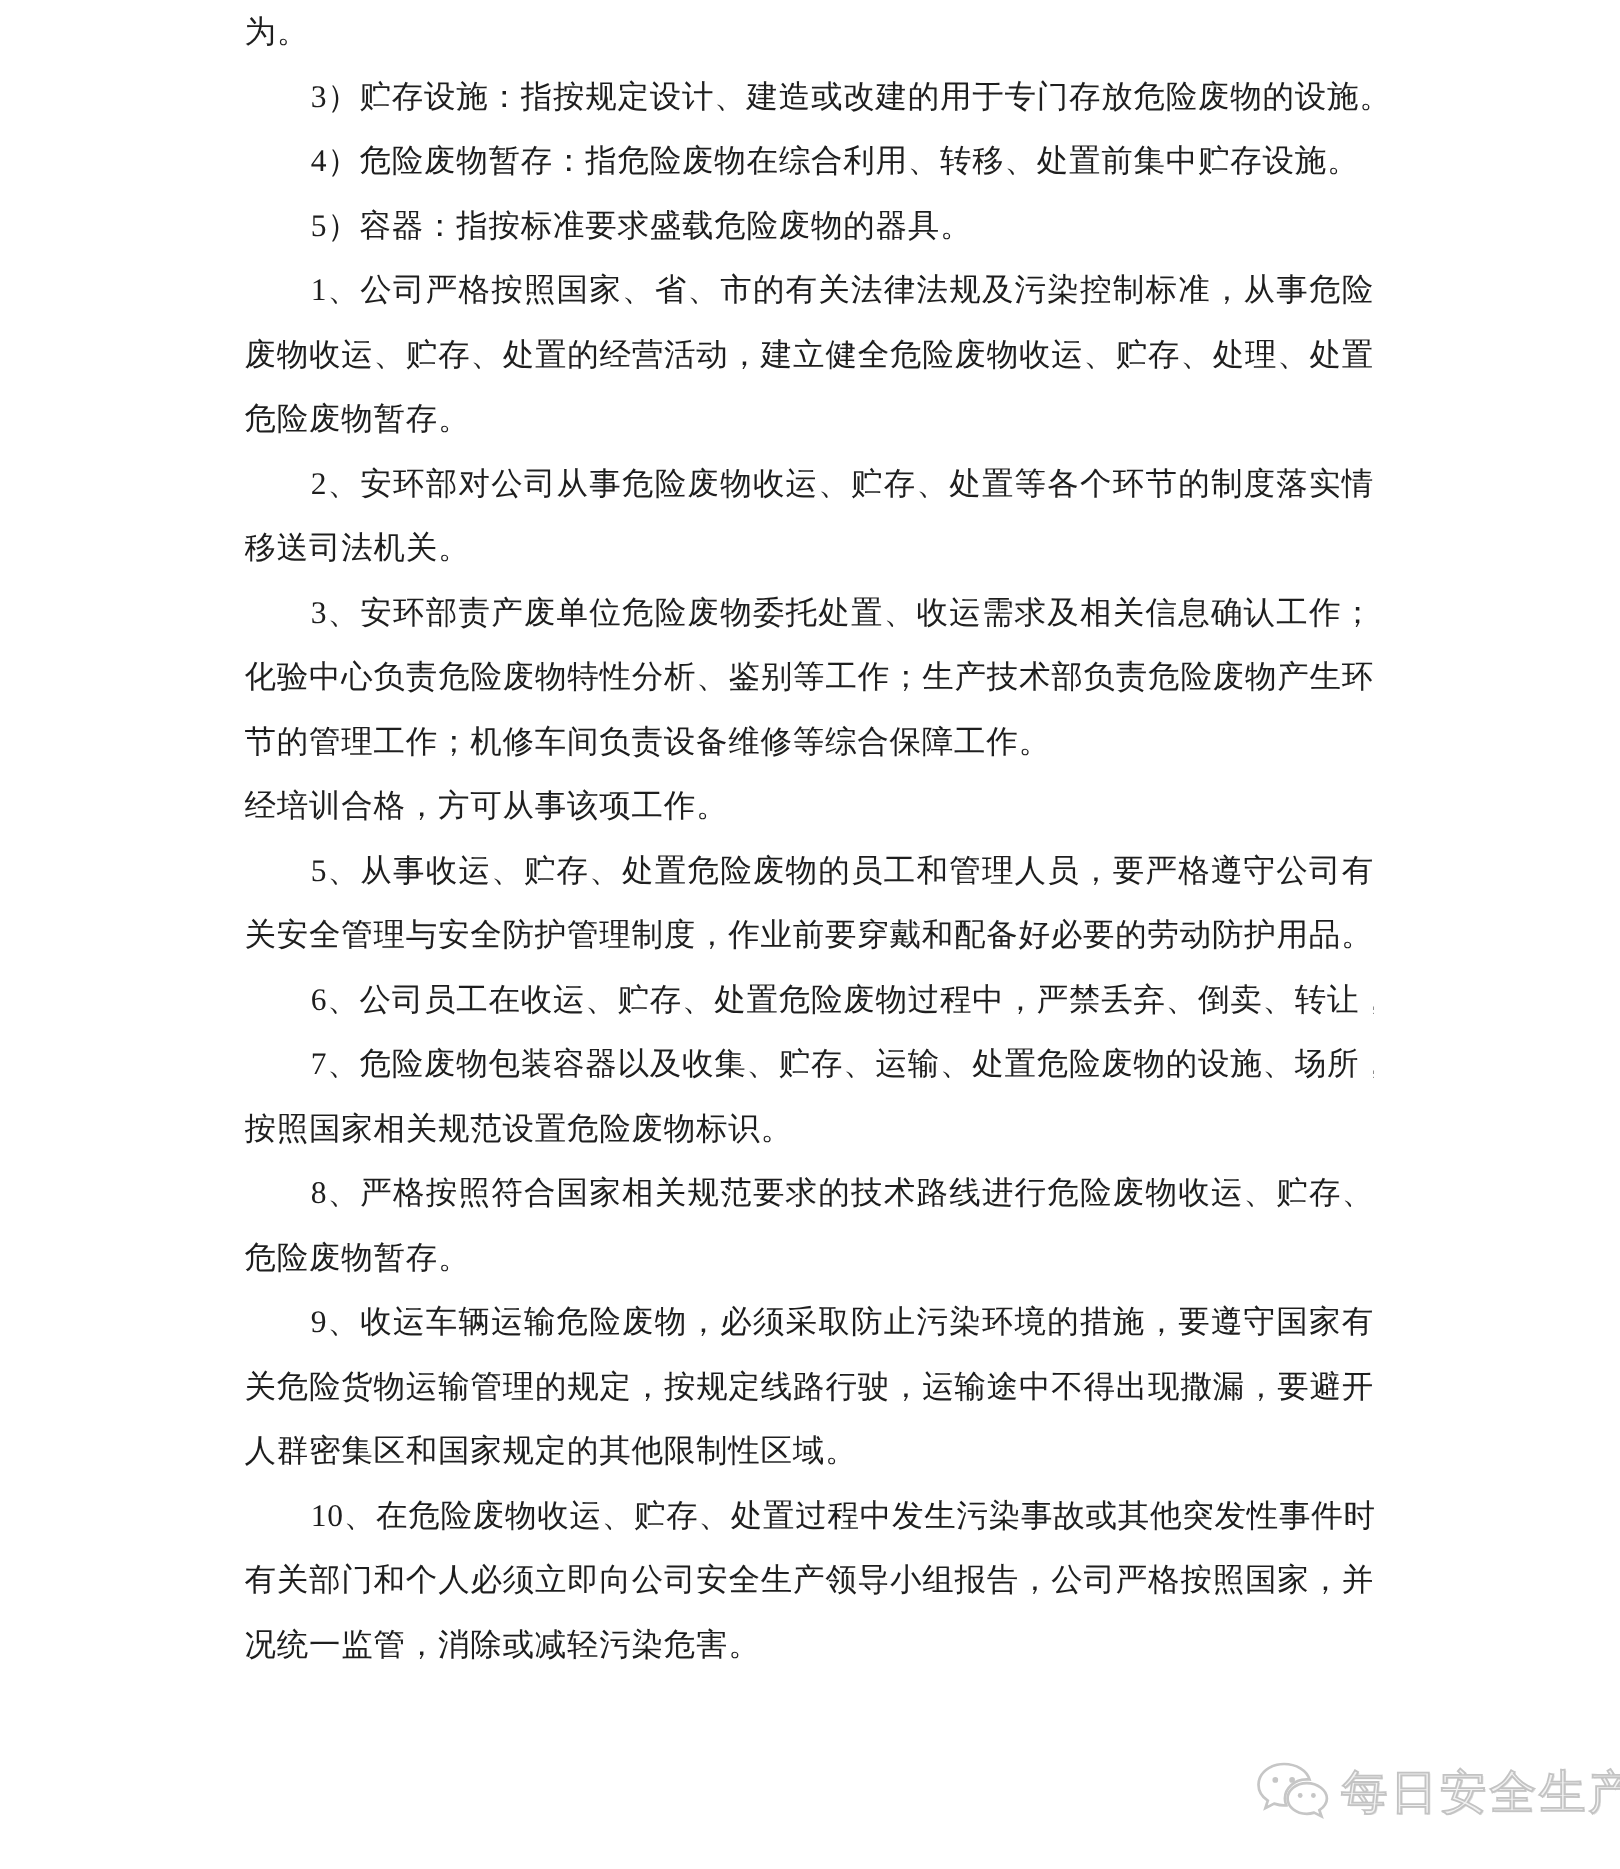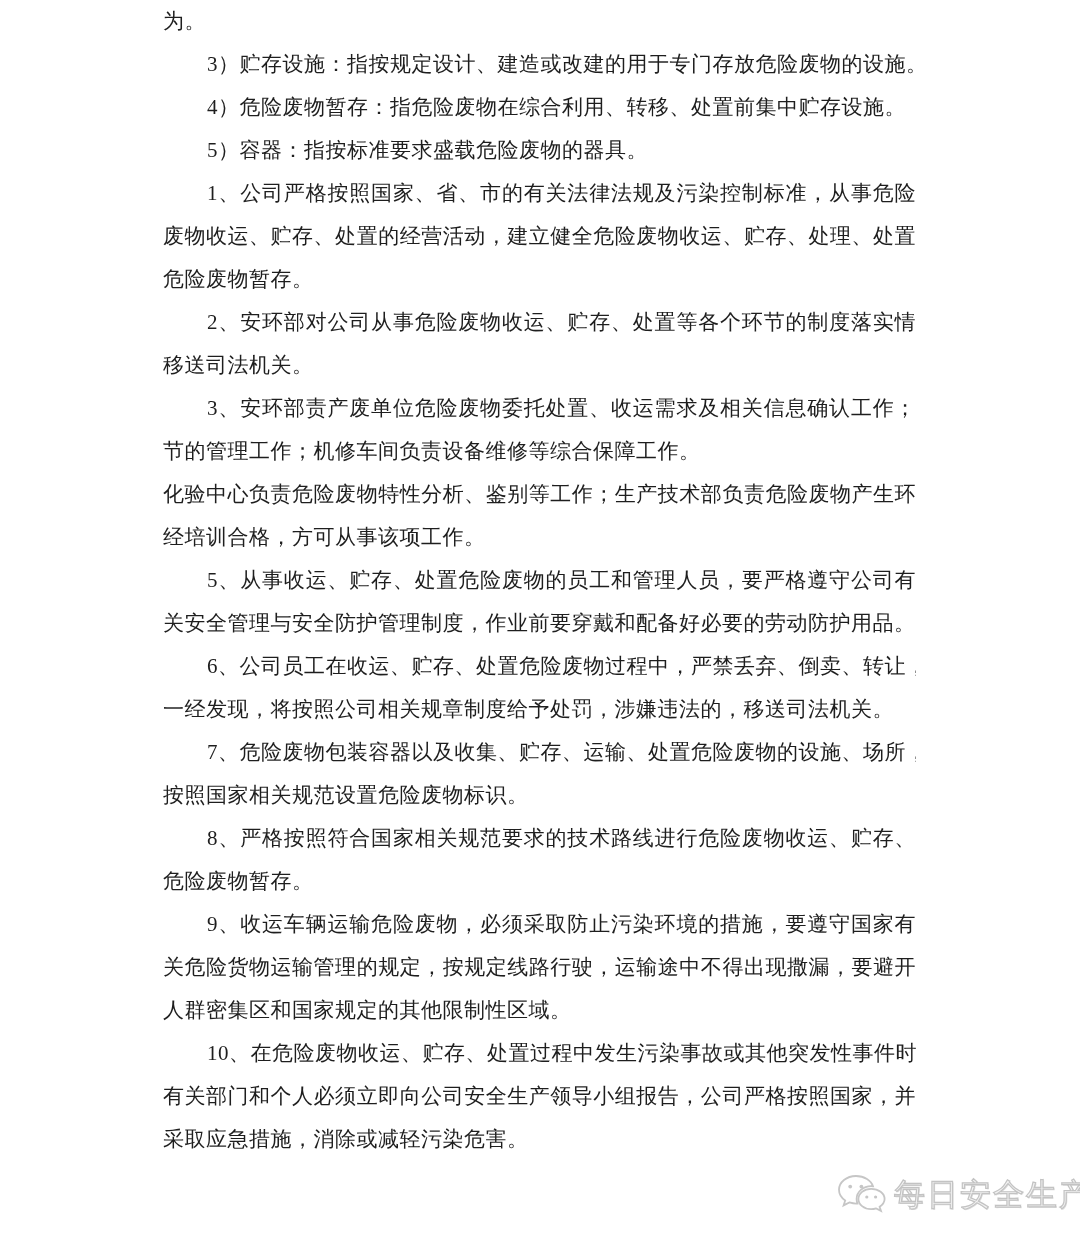--- a/index.html
+++ b/index.html
@@ -69,37 +69,36 @@
       <div class="line">为。</div>
       <div class="line indent">3）贮存设施：指按规定设计、建造或改建的用于专门存放危险废物的设施。</div>
       <div class="line indent">4）危险废物暂存：指危险废物在综合利用、转移、处置前集中贮存设施。</div>
       <div class="line indent">5）容器：指按标准要求盛载危险废物的器具。</div>
       <div class="line indent fill">1、公司严格按照国家、省、市的有关法律法规及污染控制标准，从事危险</div>
       <div class="line fill">废物收运、贮存、处置的经营活动，建立健全危险废物收运、贮存、处理、处置</div>
       <div class="line">危险废物暂存。</div>
       <div class="line indent fill">2、安环部对公司从事危险废物收运、贮存、处置等各个环节的制度落实情</div>
       <div class="line">移送司法机关。</div>
       <div class="line indent fill">3、安环部责产废单位危险废物委托处置、收运需求及相关信息确认工作；</div>
+      <div class="line fill">化验中心负责危险废物特性分析、鉴别等工作；生产技术部负责危险废物产生环</div>
       <div class="line">节的管理工作；机修车间负责设备维修等综合保障工作。</div>
-      <div class="line fill">化验中心负责危险废物特性分析、鉴别等工作；生产技术部负责危险废物产生环</div>
       <div class="line">经培训合格，方可从事该项工作。</div>
       <div class="line indent fill">5、从事收运、贮存、处置危险废物的员工和管理人员，要严格遵守公司有</div>
       <div class="line">关安全管理与安全防护管理制度，作业前要穿戴和配备好必要的劳动防护用品。</div>
       <div class="line indent fill">6、公司员工在收运、贮存、处置危险废物过程中，严禁丢弃、倒卖、转让，</div>
-      <div class="line">一经发现，将按照公司相关规章制度给予处罚，涉嫌违法的，移送司法机关。</div>
       <div class="line indent fill">7、危险废物包装容器以及收集、贮存、运输、处置危险废物的设施、场所，</div>
       <div class="line">按照国家相关规范设置危险废物标识。</div>
       <div class="line indent fill">8、严格按照符合国家相关规范要求的技术路线进行危险废物收运、贮存、</div>
       <div class="line">危险废物暂存。</div>
       <div class="line indent fill">9、收运车辆运输危险废物，必须采取防止污染环境的措施，要遵守国家有</div>
       <div class="line fill">关危险货物运输管理的规定，按规定线路行驶，运输途中不得出现撒漏，要避开</div>
       <div class="line">人群密集区和国家规定的其他限制性区域。</div>
       <div class="line indent fill">10、在危险废物收运、贮存、处置过程中发生污染事故或其他突发性事件时，</div>
       <div class="line fill">有关部门和个人必须立即向公司安全生产领导小组报告，公司严格按照国家，并</div>
-      <div class="line">采取应急措施，消除或减轻污染危害。</div>
+      <div class="line">况统一监管，消除或减轻污染危害。</div>
     </div>
 
   <div class="watermark">
     <span>
       <svg width="52" height="46" viewBox="0 0 52 46" fill="none" xmlns="http://www.w3.org/2000/svg">
         <path d="M20 4 C10.6 4 3 10.2 3 17.8 C3 22.1 5.4 25.9 9.2 28.4 L7.6 33.4 L13.4 30.4 C15.4 31 17.6 31.6 20 31.6 C20.5 31.6 21 31.58 21.5 31.54 C20.9 30.1 20.6 28.6 20.6 27 C20.6 19.9 27.2 14.2 35.2 14.2 C35.8 14.2 36.4 14.23 37 14.3 C35.2 8.4 28.3 4 20 4 Z" stroke="#c6c6c6" stroke-width="1.8"></path>
         <circle cx="14.2" cy="14.6" r="1.9" fill="#c6c6c6"></circle>
         <circle cx="25.4" cy="14.6" r="1.9" fill="#c6c6c6"></circle>
         <path d="M35.2 16.8 C27.9 16.8 22.4 21.5 22.4 27 C22.4 32.5 27.9 37.2 35.2 37.2 C36.9 37.2 38.6 36.9 40.1 36.4 L45 38.9 L43.6 34.8 C46.7 32.7 48.6 30 48.6 27 C48.6 21.5 42.5 16.8 35.2 16.8 Z" stroke="#c6c6c6" stroke-width="1.8"></path>
         <circle cx="30.8" cy="25" r="1.6" fill="#c6c6c6"></circle>

